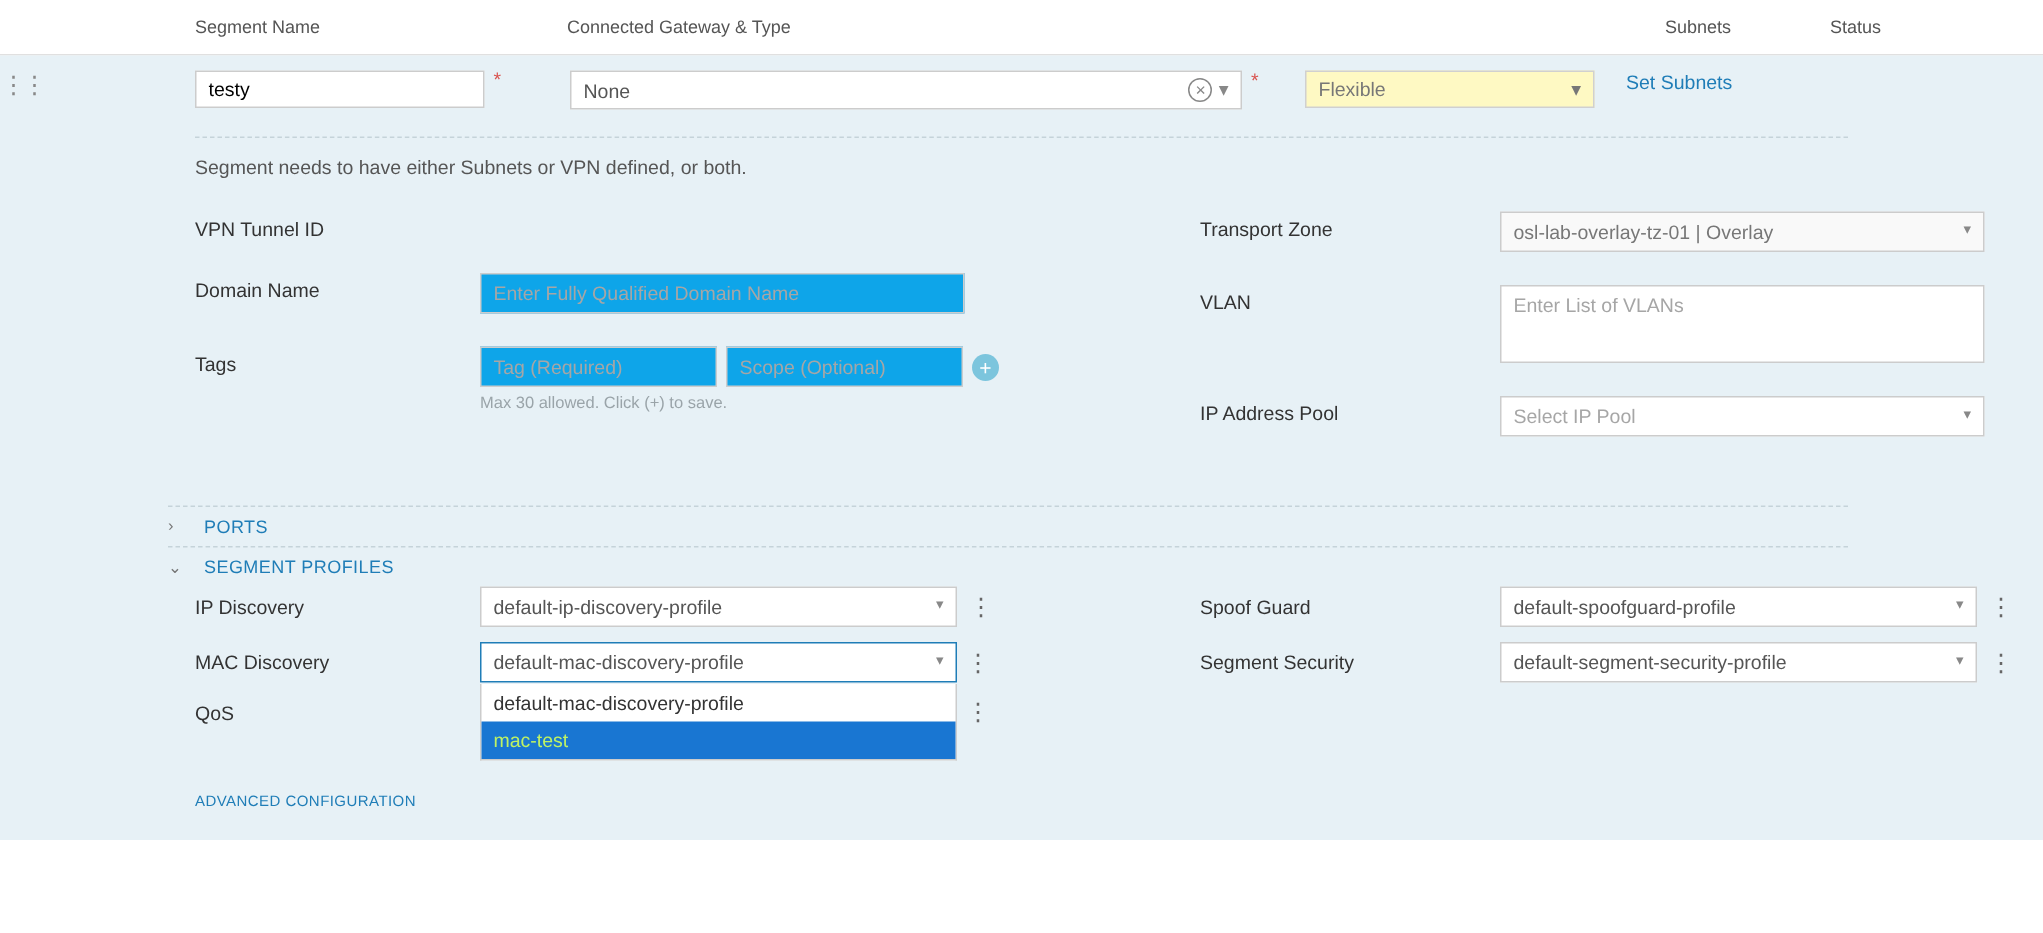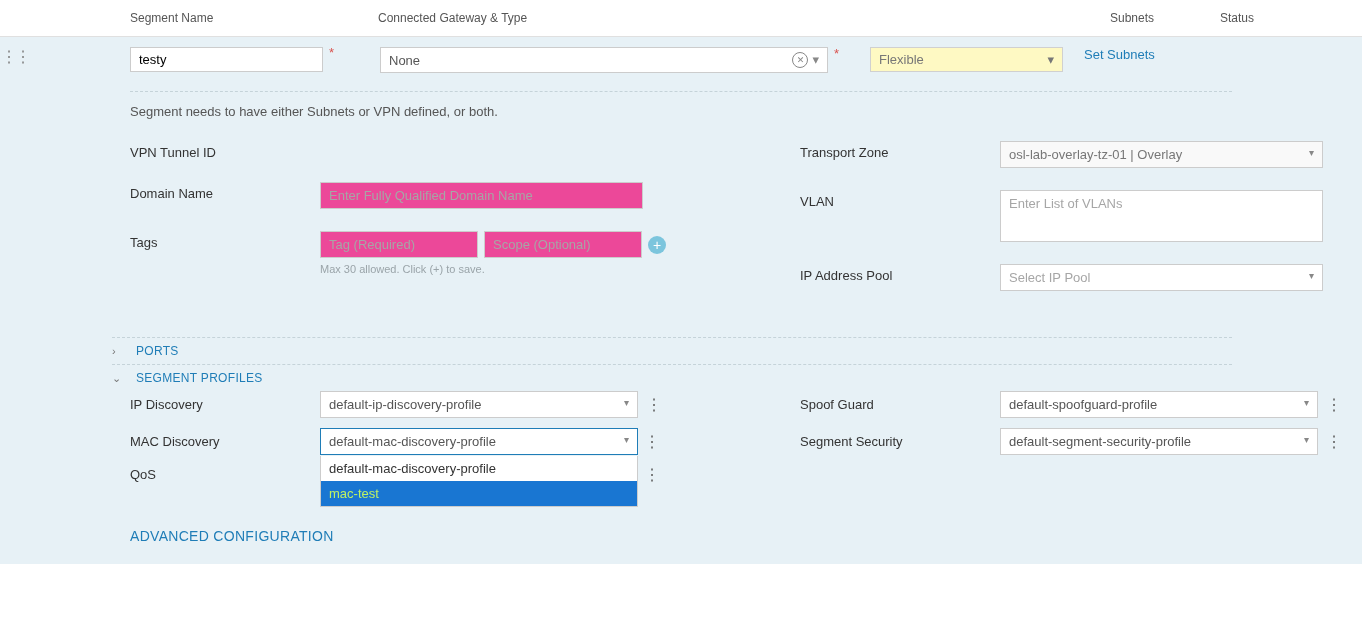--- a/index.html
+++ b/index.html
@@ -136,21 +136,21 @@
   .fvalue {
     flex:1;
   }
   .vpn-text { color:#555; line-height:1.5; max-width:330px;}
   .vpn-text a { color:#1f7db7; text-decoration:none; }
   .tinput {
     border:1px solid #ccc;
     padding:5px 8px;
     font-size:13px;
     color:#333;
-    background:#ec4899;
+    background:#0ea5e9;
   }
   .tinput::placeholder { color:#a6a6a6; }
   .tinput.w320 { width: 305px; }
   .tinput.w155 { width: 140px; }
   .tags-line { display:flex; align-items:center; gap:6px;}
   .plus-chip {
     width:18px; height:18px; border-radius:50%;
     background:#7cc5dd; color:#fff;
     display:flex;align-items:center;justify-content:center;
     font-size:14px; line-height:1;
@@ -255,21 +255,21 @@
     width:14px; height:20px;
     pointer-events:none;
   }
   .clear-circ {
     width:14px;height:14px;border:1px solid #888;border-radius:50%;
     display:flex;align-items:center;justify-content:center;
     font-size:9px;color:#888;line-height:1;
   }
   .adv-link {
     color:#1f7db7;
-    font-size:14px;
+    font-size:10px;
     letter-spacing:0.3px;
     margin:6px 0 0 0;
   }
 </style>
 </head>
 <body>
 
 <div class="outer">
 
   <div class="header-row">

